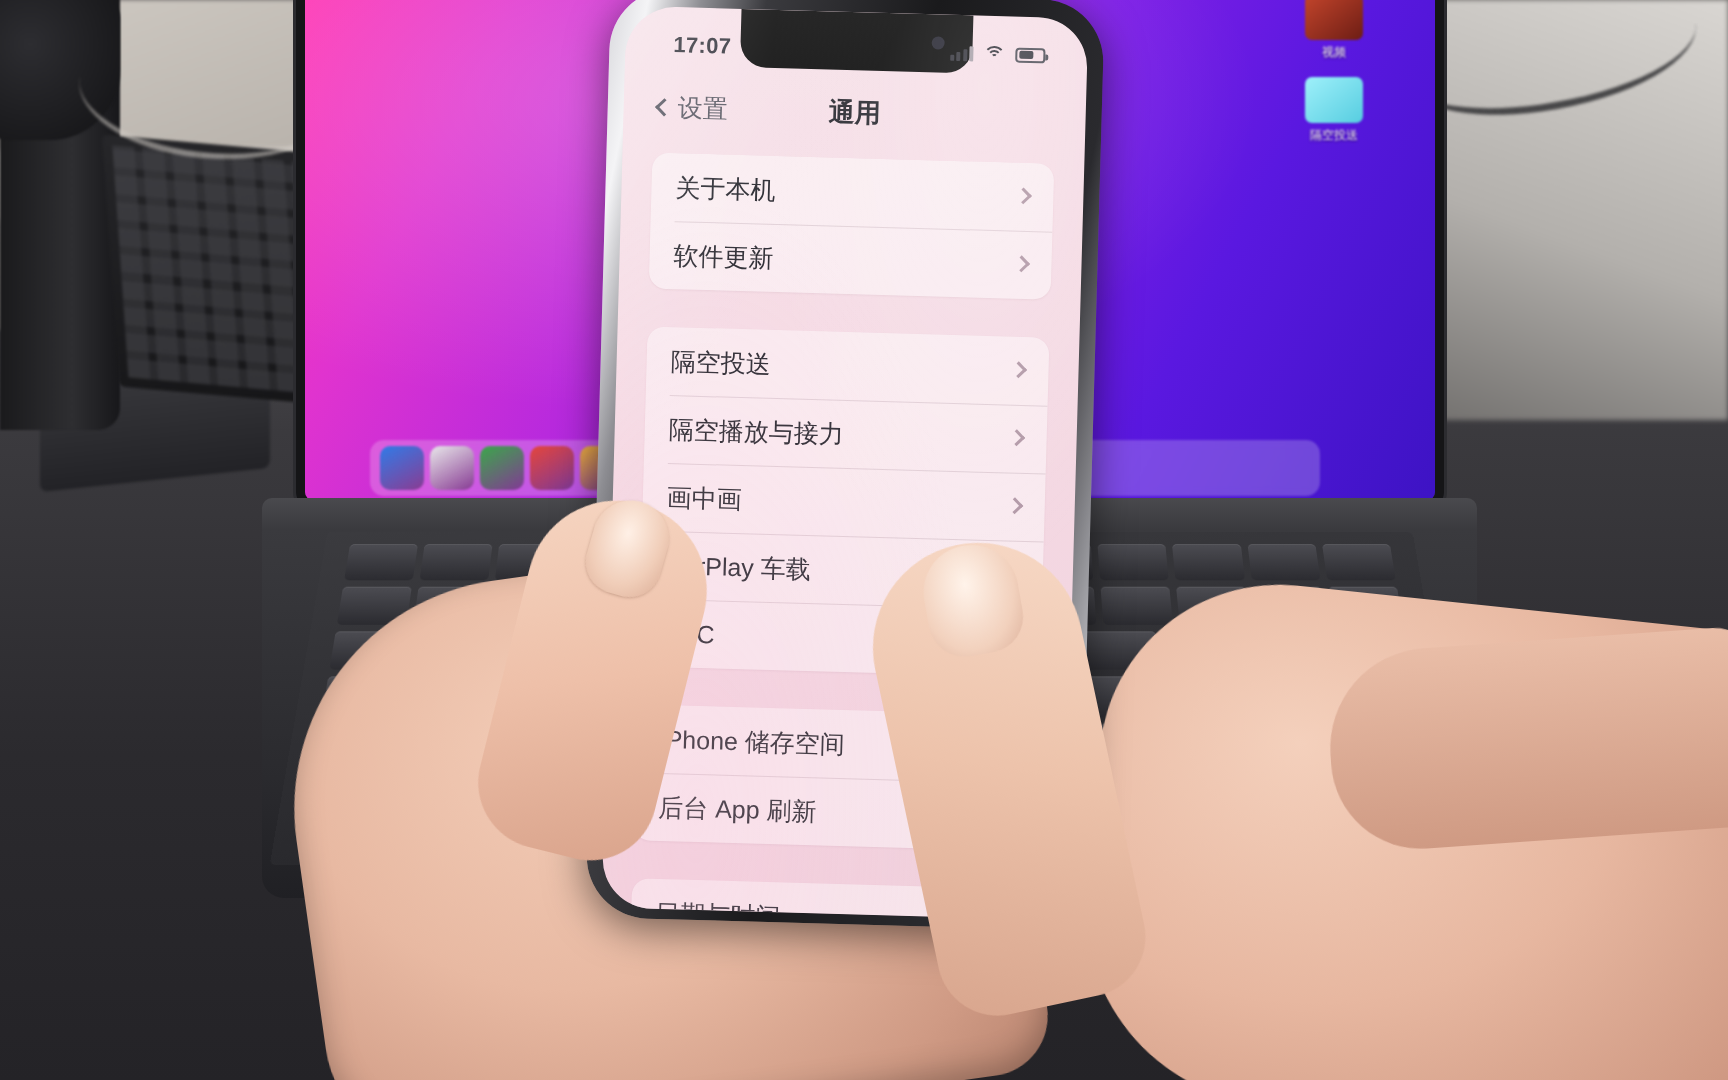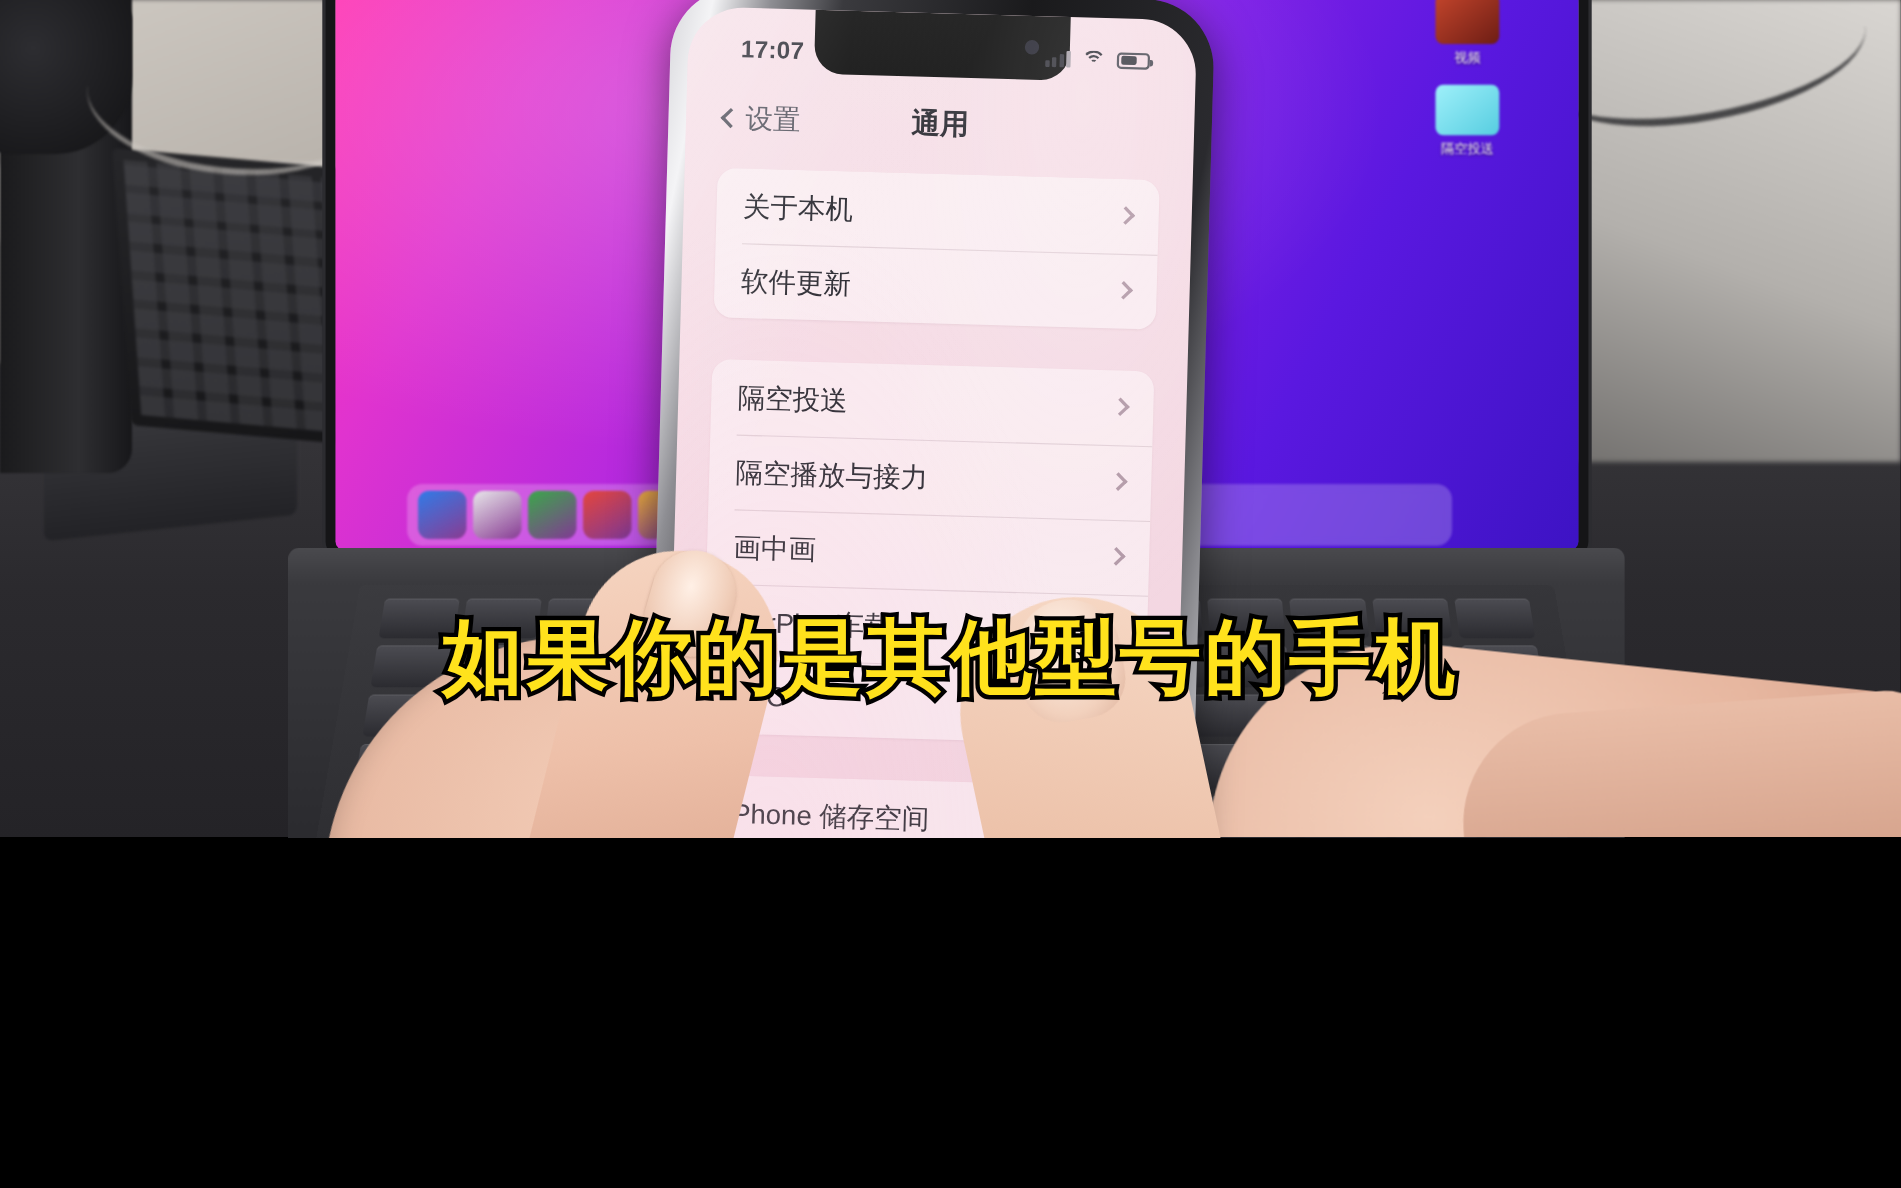--- a/index.html
+++ b/index.html
@@ -1,19 +1,19 @@
 <!DOCTYPE html>
 <html><head>
 <meta charset="utf-8">
 <style>
   * { margin:0; padding:0; box-sizing:border-box; }
   html,body { width:1728px; height:1080px; overflow:hidden; background:#000; }
   body { font-family:"Liberation Sans","DejaVu Sans",sans-serif; }
 
-  #scene { position:relative; width:1728px; height:761px; overflow:hidden; }
+  #scene { position:relative; width:1728px; height:1080px; overflow:hidden; }
 
   
   .desk-bg{
     position:absolute; inset:0;
     background:
       linear-gradient(180deg,#6d6a68 0%, #58565a 18%, #3b3a3e 40%, #2b2a2e 70%, #242327 100%);
   }
   .wall-left{
     position:absolute; left:0; top:0; width:330px; height:330px;
     background:linear-gradient(160deg,#cfcac3,#b8b2ab 60%,#8e8a86);
@@ -508,14 +508,13 @@
 
       <div class="glare"></div>
     </div>
   </div>
 
   <div class="hand thumb"></div>
   <div class="hand thumbnail"></div>
   <div class="hand finger-index"></div>
   <div class="hand finger-nail"></div>
 
-  <div class="subtitle">如果你的是其他型号的手机</div>
 </div>
 
 </body></html>

